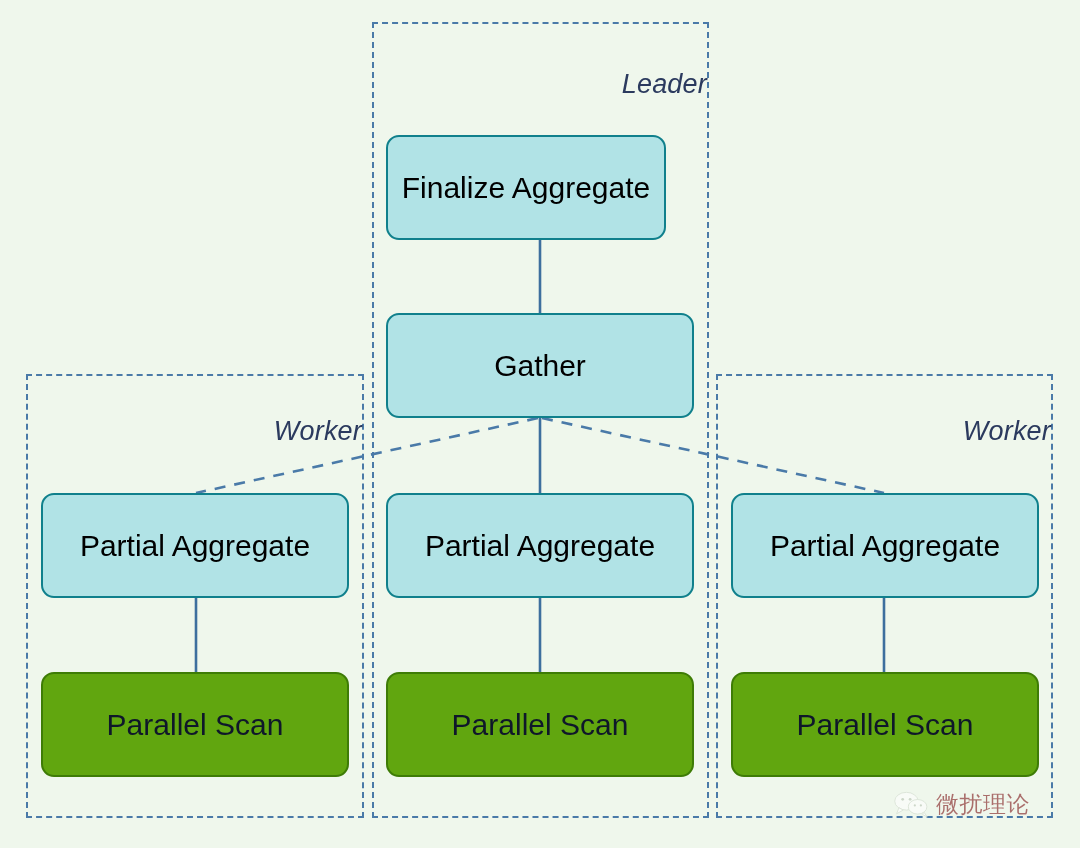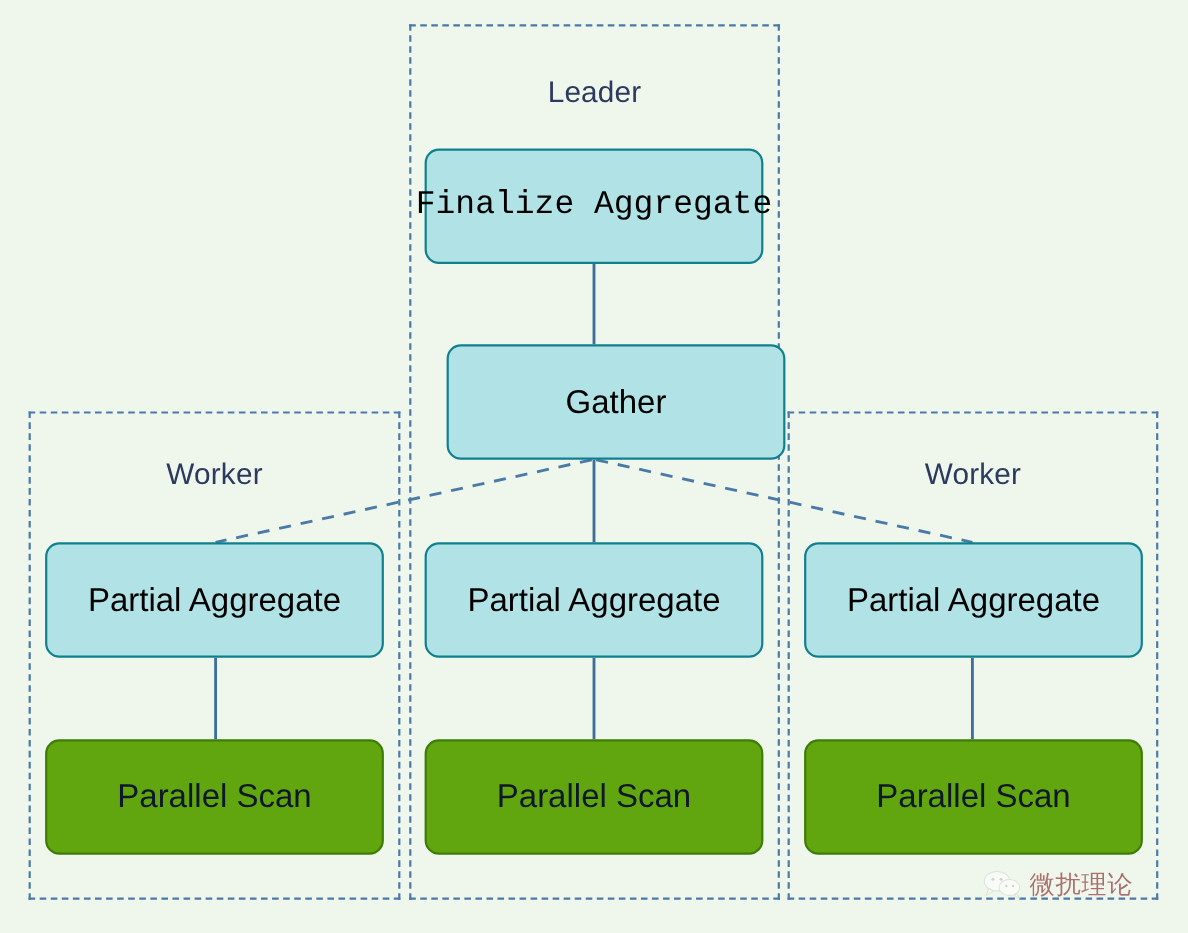--- a/index.html
+++ b/index.html
@@ -23,26 +23,27 @@
   
   .group {
     position: absolute;
     box-sizing: border-box;
     border: 2.5px dashed #4a7aa8;
     background: transparent;
   }
   .group-label {
     position: absolute;
     width: 100%;
-    text-align: center;
+    text-align: right;
     color: #2b3a5e;
     font-size: 27px;
     line-height: 1;
     letter-spacing: 0.2px;
     white-space: nowrap;
+    font-style: italic;
   }
   
   .node {
     position: absolute;
     box-sizing: border-box;
     display: flex;
     align-items: center;
     justify-content: center;
     border-radius: 13px;
     font-size: 30px;
@@ -120,25 +121,25 @@
 
     <line x1="542" y1="418" x2="884" y2="493" stroke="#4a7aa8" stroke-width="2.6" stroke-dasharray="11 9"></line>
 
     <line x1="196" y1="598" x2="196" y2="672" stroke="#3d6f9e" stroke-width="2.6"></line>
 
     <line x1="540" y1="598" x2="540" y2="672" stroke="#3d6f9e" stroke-width="2.6"></line>
 
     <line x1="884" y1="598" x2="884" y2="672" stroke="#3d6f9e" stroke-width="2.6"></line>
   </svg>
 
-  <div class="node blue" style="left:386px; top:135px; width:308px; height:105px;font-family:Liberation Mono, monospace;">
+  <div class="node blue" style="left:386px; top:135px; width:280px; height:105px;">
     <span>Finalize Aggregate</span>
   </div>
 
-  <div class="node blue" style="left:406px; top:313px; width:308px; height:105px;">
+  <div class="node blue" style="left:386px; top:313px; width:308px; height:105px;">
     <span>Gather</span>
   </div>
 
   <div class="node blue" style="left:41px; top:493px; width:308px; height:105px;">
     <span>Partial Aggregate</span>
   </div>
 
   <div class="node blue" style="left:386px; top:493px; width:308px; height:105px;">
     <span>Partial Aggregate</span>
   </div>

